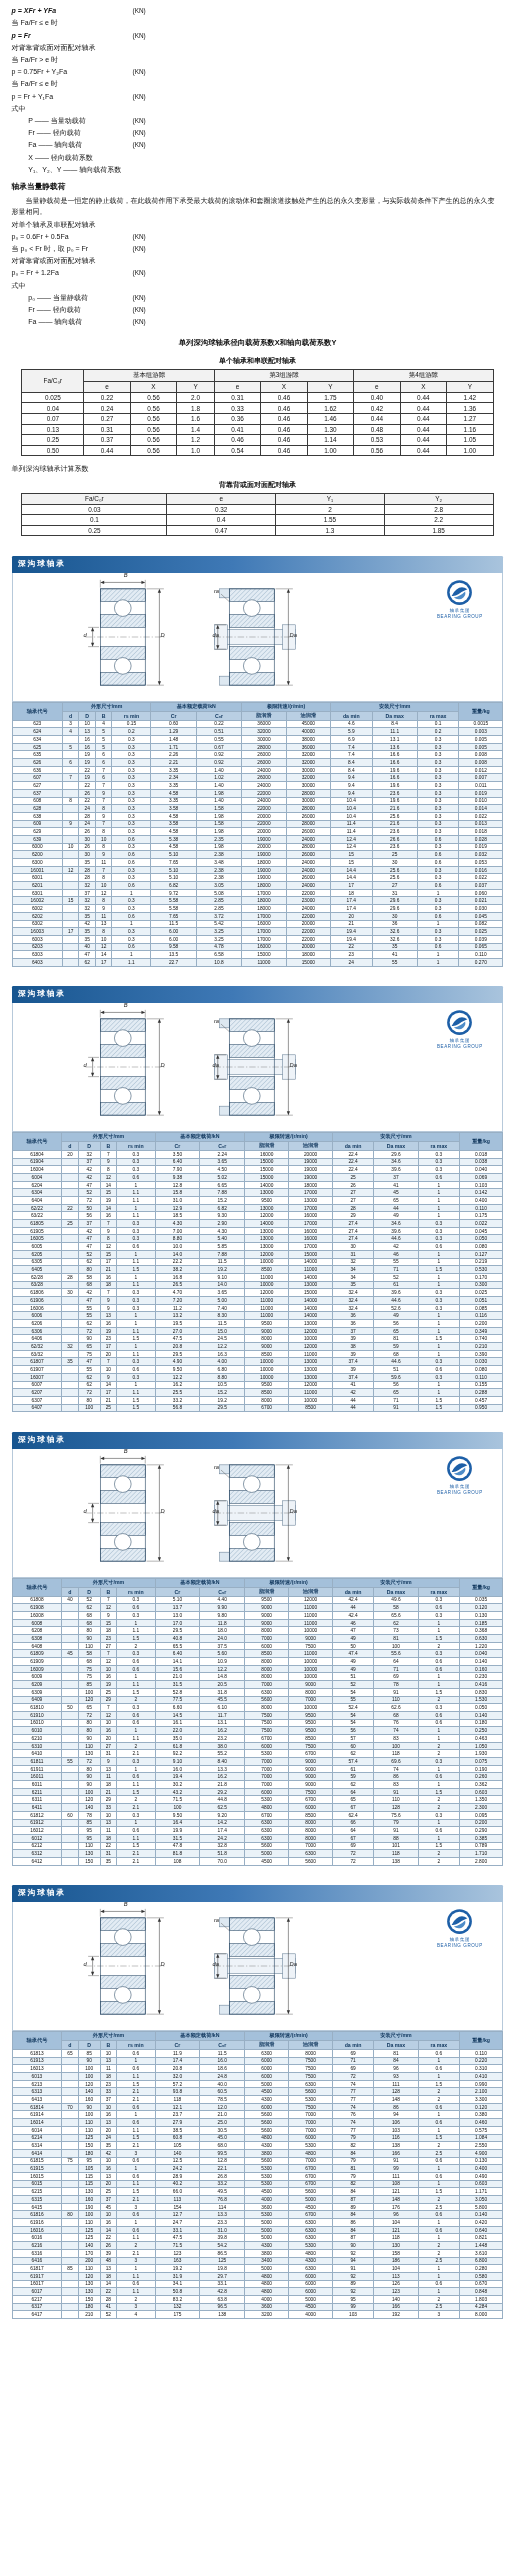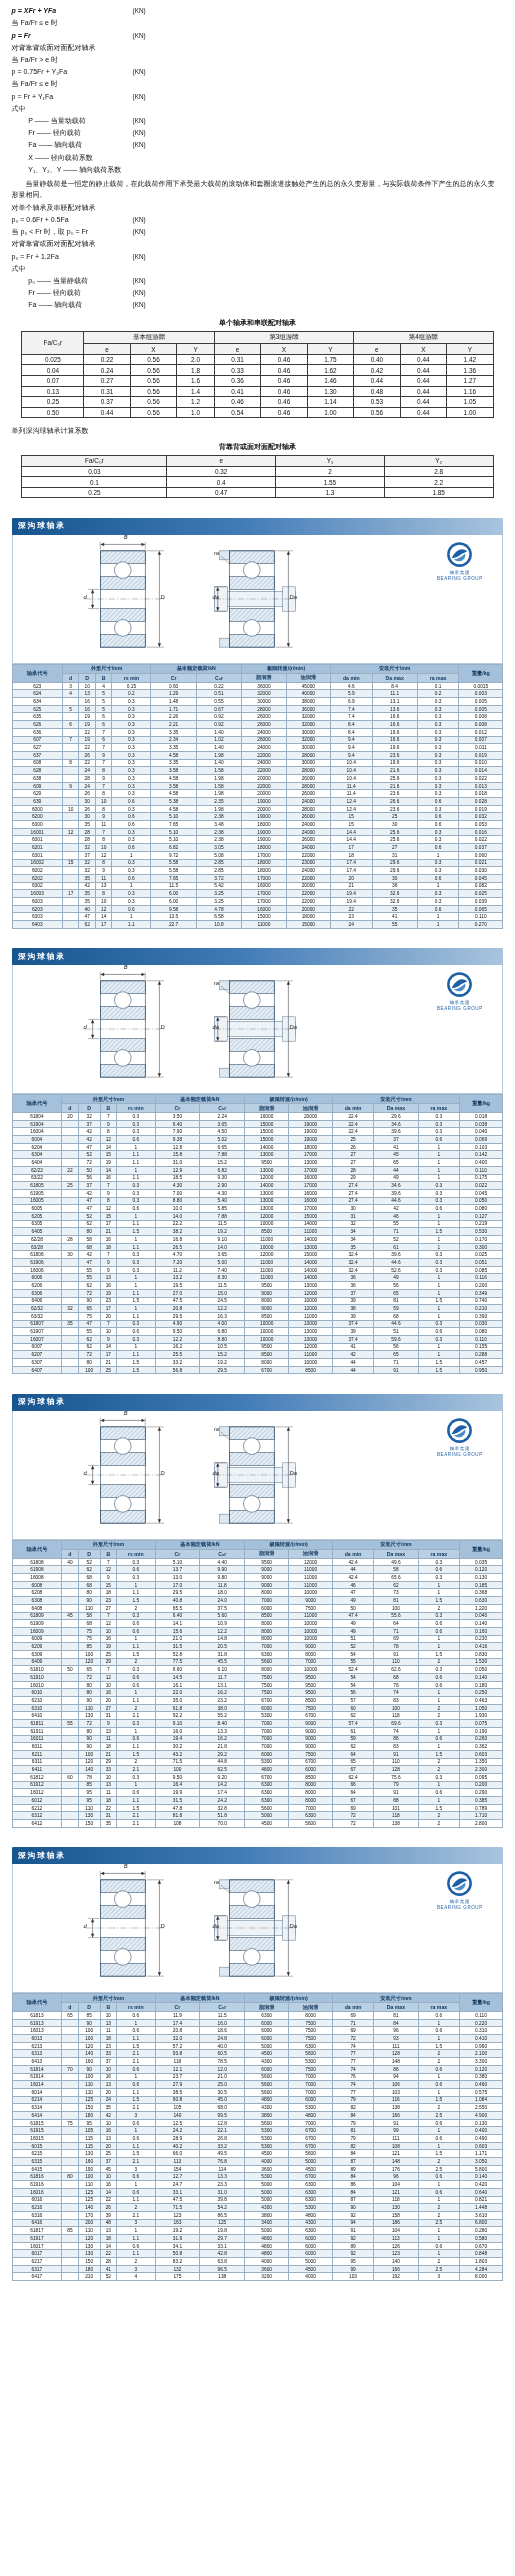--- a/index.html
+++ b/index.html
@@ -126,30 +126,32 @@
         <div class="fline "><span class="ftext">当 Fa/Fr &gt; e 时</span></div>
         <div class="fline "><span class="ftext">p = 0.75Fr + Y₂Fa</span><span class="funit">(KN)</span></div>
         <div class="fline "><span class="ftext">当 Fa/Fr ≤ e 时</span></div>
         <div class="fline "><span class="ftext">p = Fr + Y₁Fa</span><span class="funit">(KN)</span></div>
         <div class="fline "><span class="ftext">式中</span></div>
         <div class="fline ind"><span class="ftext">P —— 当量动载荷</span><span class="funit">(KN)</span></div>
         <div class="fline ind"><span class="ftext">Fr —— 径向载荷</span><span class="funit">(KN)</span></div>
         <div class="fline ind"><span class="ftext">Fa —— 轴向载荷</span><span class="funit">(KN)</span></div>
         <div class="fline ind"><span class="ftext">X —— 径向载荷系数</span></div>
         <div class="fline ind"><span class="ftext">Y₁、Y₂、Y —— 轴向载荷系数</span></div>
+        <div class="fline head"><span class="ftext">轴承当量静载荷</span></div>
         <div class="fline para"><span class="ftext">当量静载荷是一恒定的静止载荷，在此载荷作用下承受最大载荷的滚动体和套圈滚道接触处产生的总的永久变形量，与实际载荷条件下产生的总的永久变形量相同。</span></div>
         <div class="fline "><span class="ftext">对单个轴承及串联配对轴承</span></div>
         <div class="fline "><span class="ftext">p₀ = 0.6Fr + 0.5Fa</span><span class="funit">(KN)</span></div>
         <div class="fline "><span class="ftext">当 p₀ &lt; Fr 时，取 p₀ = Fr</span><span class="funit">(KN)</span></div>
         <div class="fline "><span class="ftext">对背靠背或面对面配对轴承</span></div>
         <div class="fline "><span class="ftext">p₀ = Fr + 1.2Fa</span><span class="funit">(KN)</span></div>
         <div class="fline "><span class="ftext">式中</span></div>
         <div class="fline ind"><span class="ftext">p₀ —— 当量静载荷</span><span class="funit">(KN)</span></div>
         <div class="fline ind"><span class="ftext">Fr —— 径向载荷</span><span class="funit">(KN)</span></div>
         <div class="fline ind"><span class="ftext">Fa —— 轴向载荷</span><span class="funit">(KN)</span></div>
+        <div class="fline chead"><span class="ftext">单列深沟球轴承径向载荷系数X和轴向载荷系数Y</span></div>
       </div>
 
     <div class="tcaption">单个轴承和串联配对轴承</div>
     <table class="mini-table">
       <thead>
         <tr>
           <th rowspan="2">Fa/C₀r</th>
           <th colspan="3">基本组游隙</th>
           <th colspan="3">第3组游隙</th>
           <th colspan="3">第4组游隙</th>

